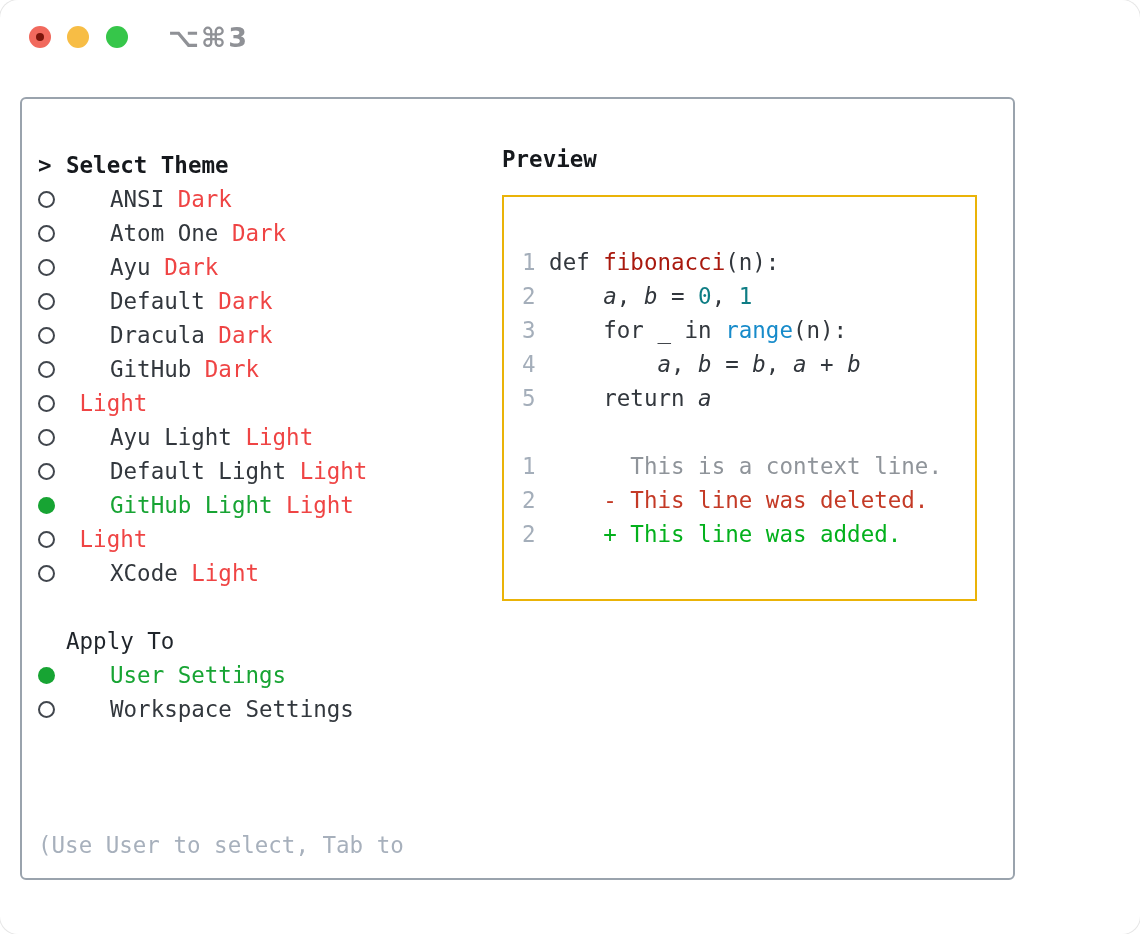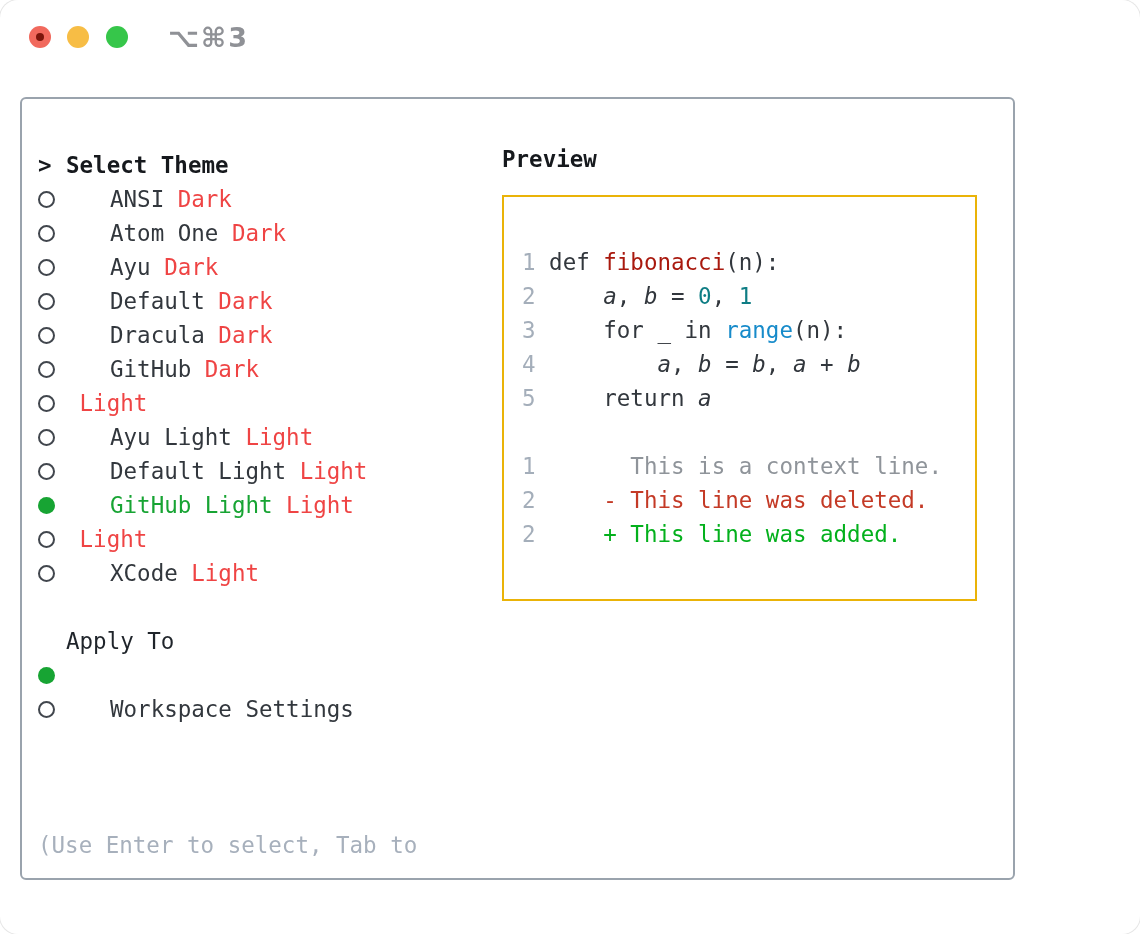--- a/index.html
+++ b/index.html
@@ -101,27 +101,27 @@
           <div class="row"><span class="marker"><span class="ring"></span></span><span class="item-variant"> Light</span></div>
           <div class="row"><span class="marker"><span class="ring"></span></span><span class="item-name">XCode</span><span class="item-variant"> Light</span></div>
         </div>
 
       <div class="apply-section">
         <div class="row">
           <span class="marker"></span>
           <span class="apply-label">Apply To</span>
         </div>
         <div id="apply-list">
-            <div class="row"><span class="marker"><span class="bullet"></span></span></div>
+            <div class="row"><span class="marker"><span class="bullet"></span></span><span class="item-name selected">User Settings</span></div>
             <div class="row"><span class="marker"><span class="ring"></span></span><span class="item-name">Workspace Settings</span></div>
           </div>
       </div>
 
       <div class="hint">
-        <div>(Use Enter to select, Tab to</div>
+        <div>(Use User to select, Tab to</div>
         <div>change focus)</div>
       </div>
     </div>
 
     <div class="right-col">
       <div class="row">
         <span class="hdr">Preview</span>
       </div>
       <div class="preview-box">
         <pre class="code" id="preview-code"><span class="lineno">1 </span><span class="fg">def </span><span class="func">fibonacci</span><span class="fg">(n):</span>

